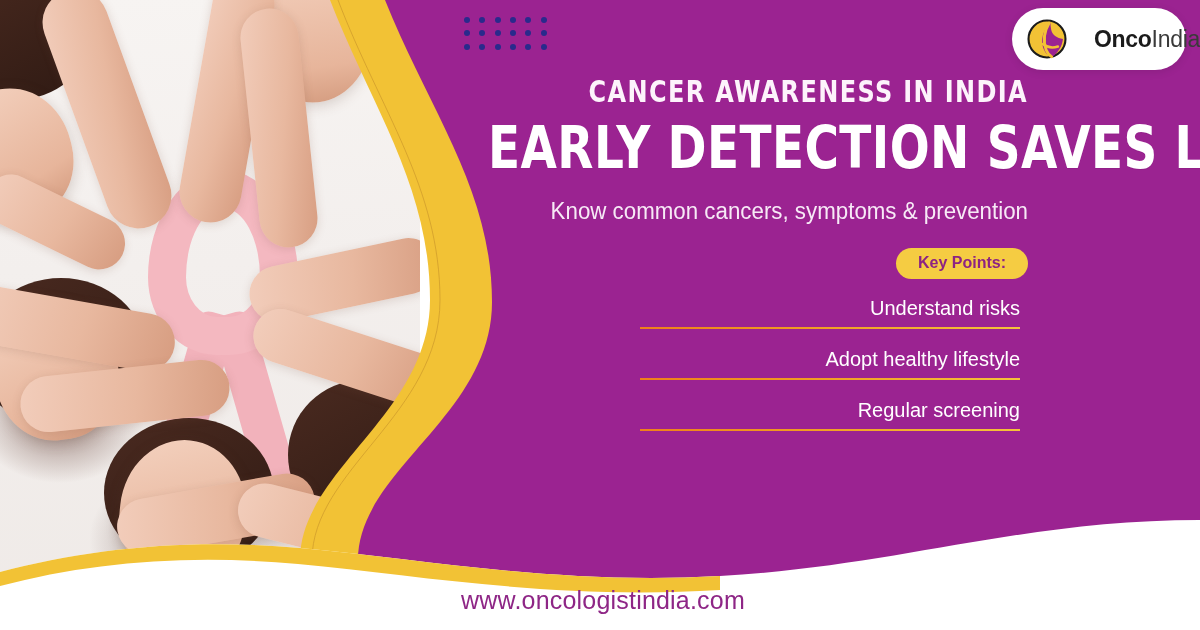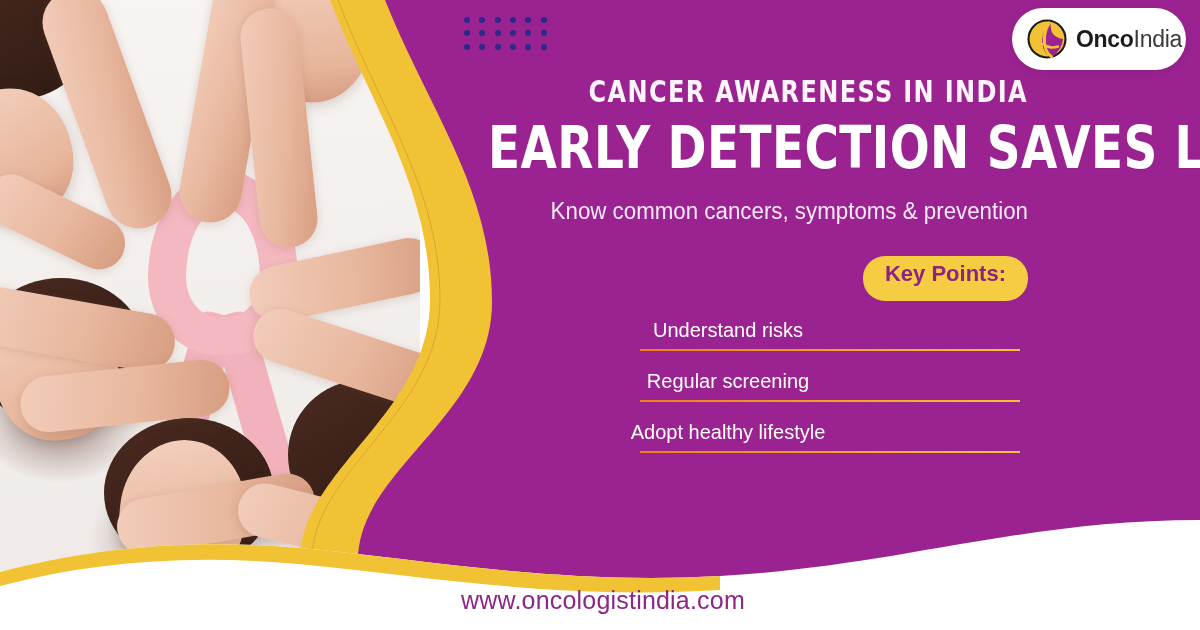--- a/index.html
+++ b/index.html
@@ -104,21 +104,21 @@
 
   
   #logo-pill {
     position: absolute;
     right: 14px; top: 8px;
     width: 174px; height: 62px;
     background: #ffffff;
     border-radius: 34px;
     display: flex;
     align-items: center;
-    gap: 8px;
+    gap: 26px;
     padding-left: 14px;
     box-sizing: border-box;
     box-shadow: 0 2px 8px rgba(0,0,0,0.10);
   }
   #logo-mark { width: 42px; height: 42px; flex: 0 0 auto; }
   #logo-text {
     font-size: 23px;
     letter-spacing: -0.3px;
     white-space: nowrap;
     line-height: 1;
@@ -167,36 +167,35 @@
     margin-top: 20px;
     line-height: 1.2;
     white-space: nowrap;
     transform: scaleX(0.97);
     transform-origin: right center;
   }
 
   
   #keypoints-badge {
     display: inline-block;
-    margin-top: 30px;
+    margin-top: 22px;
     background: #f5cc42;
     color: #8d2383;
-    font-size: 22px;
+    font-size: 16px;
     font-weight: 700;
-    padding: 7px 22px 16px;
+    padding: 7px 22px 8px;
     border-radius: 22px;
     line-height: 1;
   }
 
   
   #keypoints-list {
     list-style: none;
     margin: 18px 8px 0;
     padding: 0;
-    text-align: center;
   }
   #keypoints-list li {
     margin-bottom: 19px;
   }
   #keypoints-list .kp-text {
     display: block;
     font-size: 20px;
     color: #ffffff;
     font-weight: 400;
     padding-bottom: 7px;
@@ -325,25 +324,25 @@
     <div id="subtitle">Know common cancers, symptoms &amp; prevention</div>
 
     <div id="keypoints-badge">Key Points:</div>
 
     <ul id="keypoints-list">
       <li>
         <span class="kp-text">Understand risks</span>
         <span class="kp-rule"></span>
       </li>
       <li>
-        <span class="kp-text">Regular screening</span>
+        <span class="kp-text">Adopt healthy lifestyle</span>
         <span class="kp-rule"></span>
       </li>
       <li>
-        <span class="kp-text">Adopt healthy lifestyle</span>
+        <span class="kp-text">Regular screening</span>
         <span class="kp-rule"></span>
       </li>
     </ul>
   </div>
 
   <div id="footer-url">www.oncologistindia.com</div>
 
 </div>
 
 </body></html>

